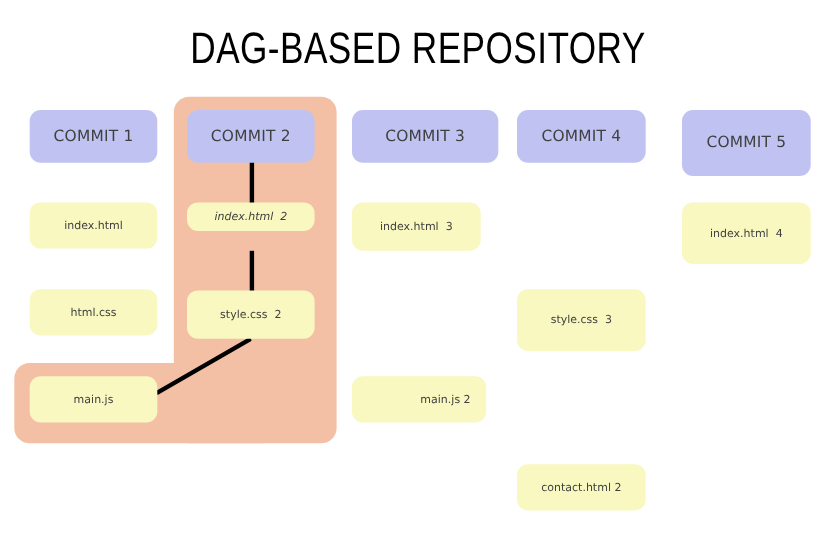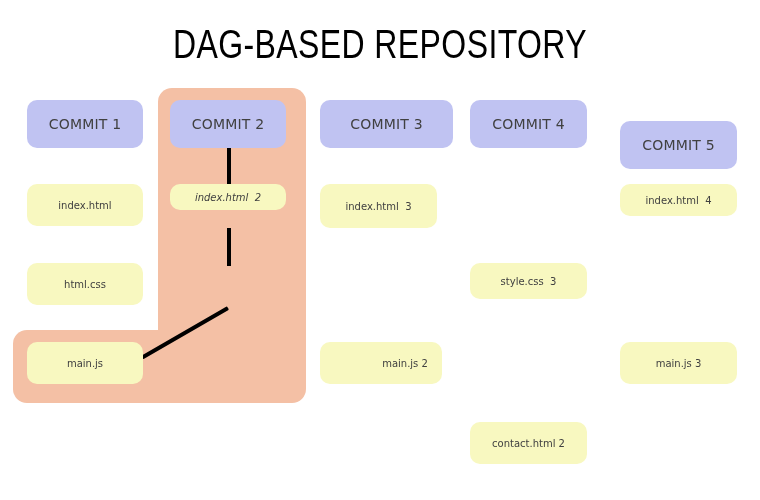--- a/index.html
+++ b/index.html
@@ -101,26 +101,26 @@
 
   <div id="page-title">DAG-BASED REPOSITORY</div>
 
   <div class="node commit-node" style="left:27px; top:100px; width:116px; height:48px;">COMMIT 1</div>
   <div class="node file-node" style="left:27px; top:184px; width:116px; height:42px;">index.html</div>
   <div class="node file-node" style="left:27px; top:263px; width:116px; height:42px;">html.css</div>
   <div class="node file-node" style="left:27px; top:342px; width:116px; height:42px;">main.js</div>
 
   <div class="node commit-node" style="left:170px; top:100px; width:116px; height:48px;">COMMIT 2</div>
   <div class="node file-node" style="left:170px; top:184px; width:116px; height:26px;font-style:italic;">index.html  2</div>
+  <div class="node file-node" style="left:170px; top:264px; width:116px; height:44px;">style.css  2</div>
 
   <div class="node commit-node" style="left:320px; top:100px; width:133px; height:48px;">COMMIT 3</div>
   <div class="node file-node" style="left:320px; top:184px; width:117px; height:44px;">index.html  3</div>
   <div class="node file-node" style="left:320px; top:342px; width:122px; height:42px;padding-left:48px;">main.js 2</div>
 
   <div class="node commit-node" style="left:470px; top:100px; width:117px; height:48px;text-align:right;">COMMIT 4</div>
-  <div class="node file-node" style="left:470px; top:263px; width:117px; height:36px;">style.css  3</div>
+  <div class="node file-node" style="left:470px; top:263px; width:117px; height:56px;">style.css  3</div>
   <div class="node file-node" style="left:470px; top:422px; width:117px; height:42px;">contact.html 2</div>
 
-  <div class="node commit-node" style="left:620px; top:100px; width:117px; height:48px;margin-top:21px;">COMMIT 5</div>
-  <div class="node file-node" style="left:620px; top:184px; width:117px; height:32px;">index.html  4</div>
-  <div class="node file-node" style="left:620px; top:342px; width:117px; height:42px;">main.js 3</div>
+  <div class="node commit-node" style="left:620px; top:100px; width:117px; height:60px;">COMMIT 5</div>
+  <div class="node file-node" style="left:620px; top:184px; width:117px; height:56px;">index.html  4</div>
 
 </div>
 
 </body></html>

